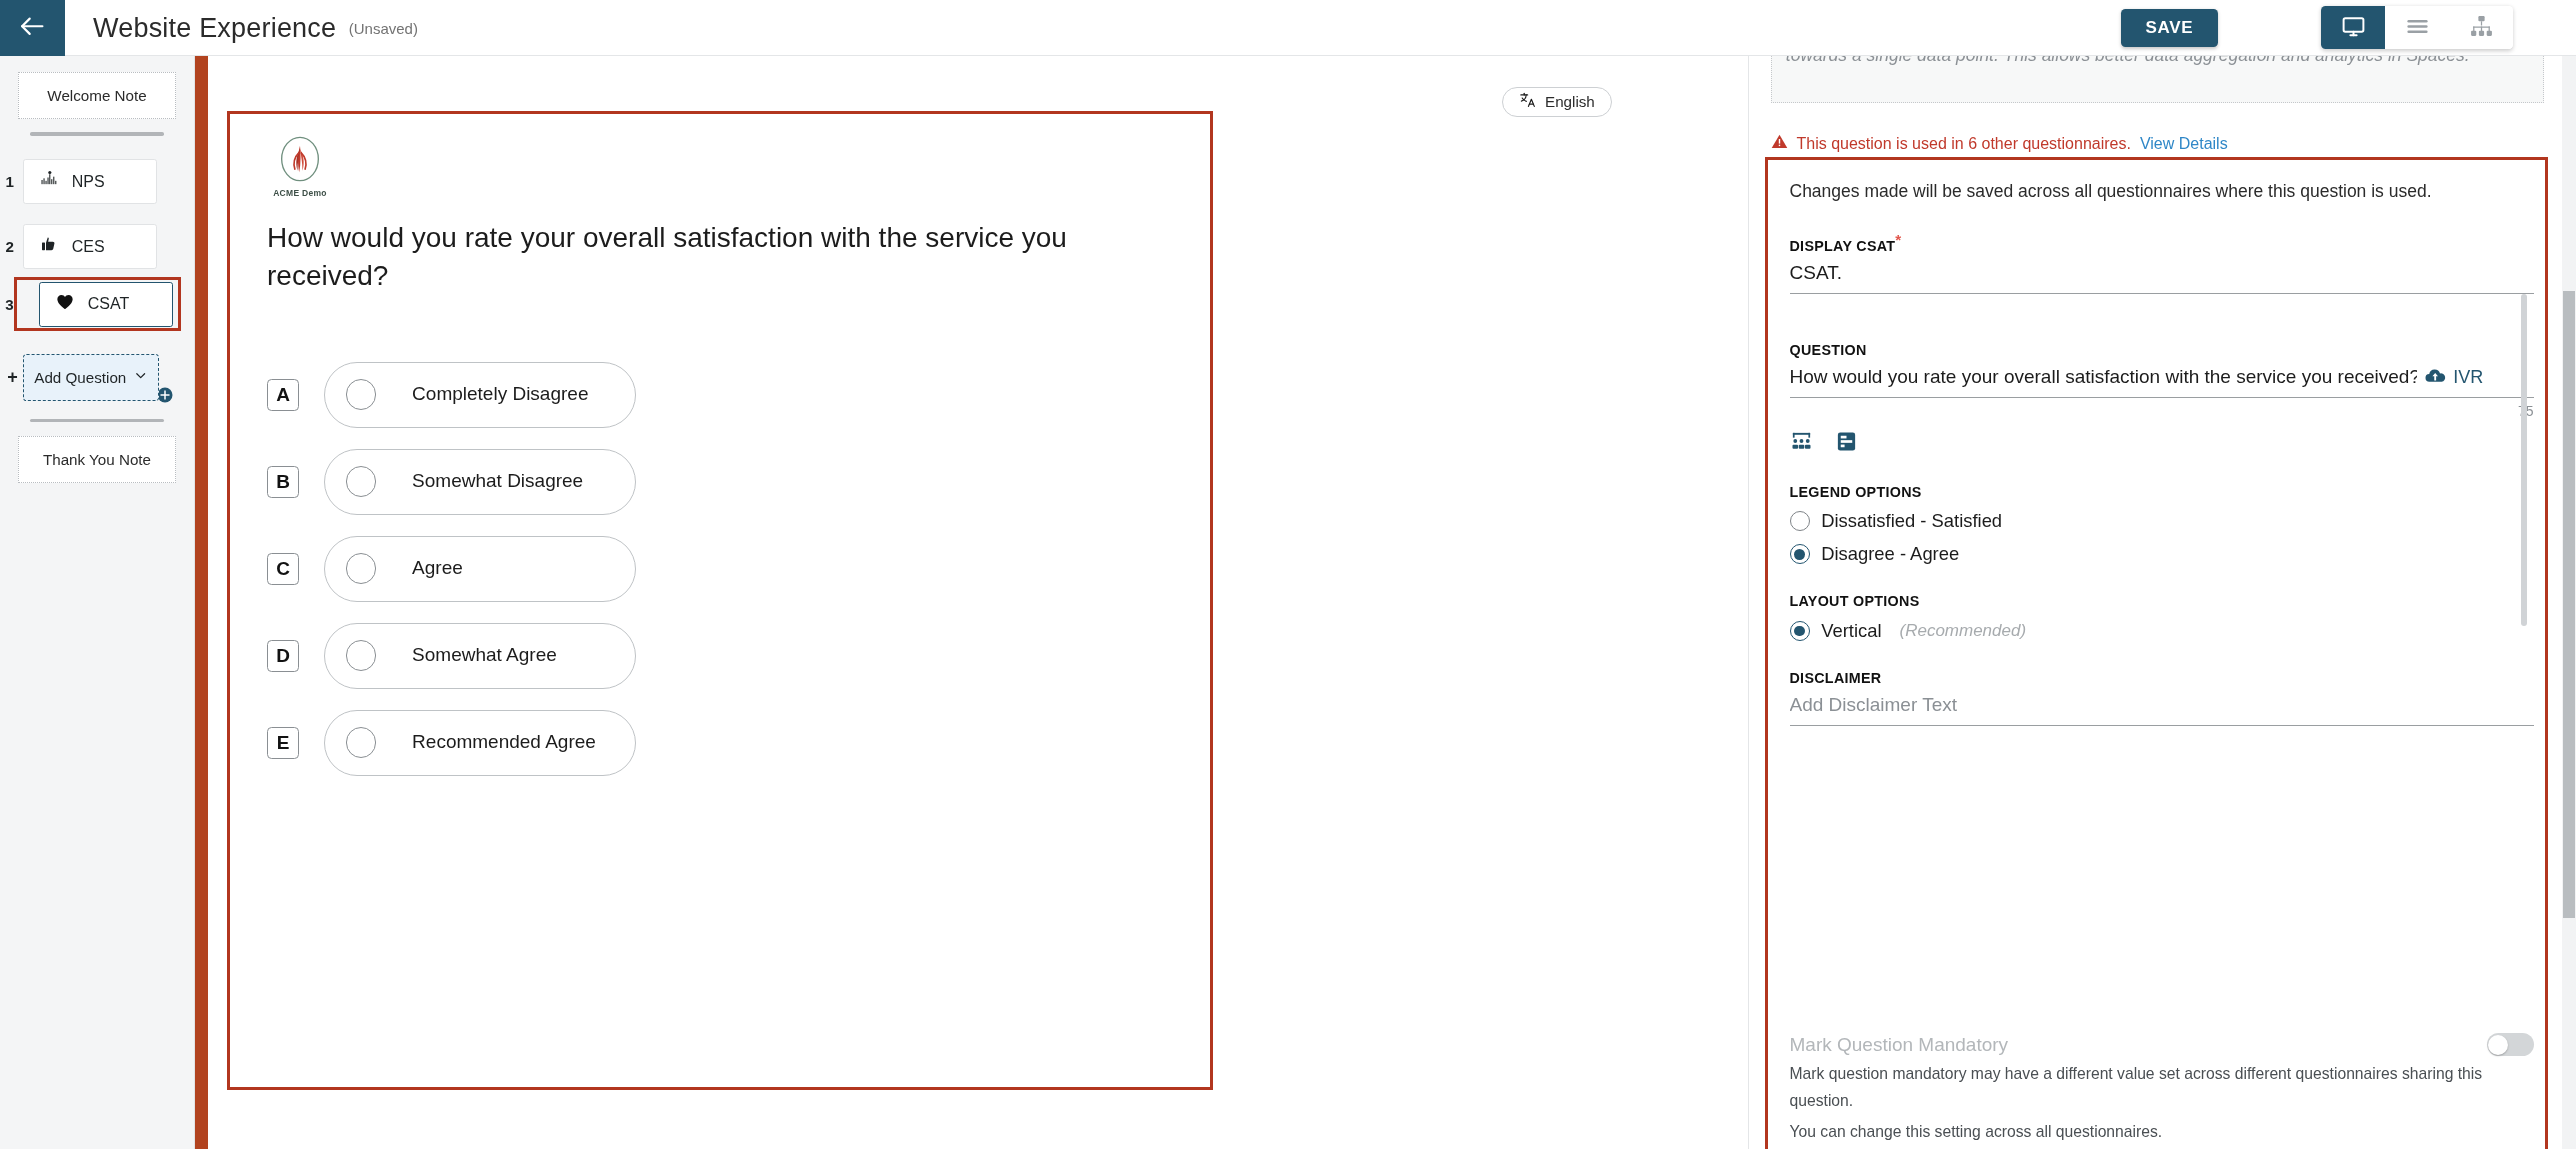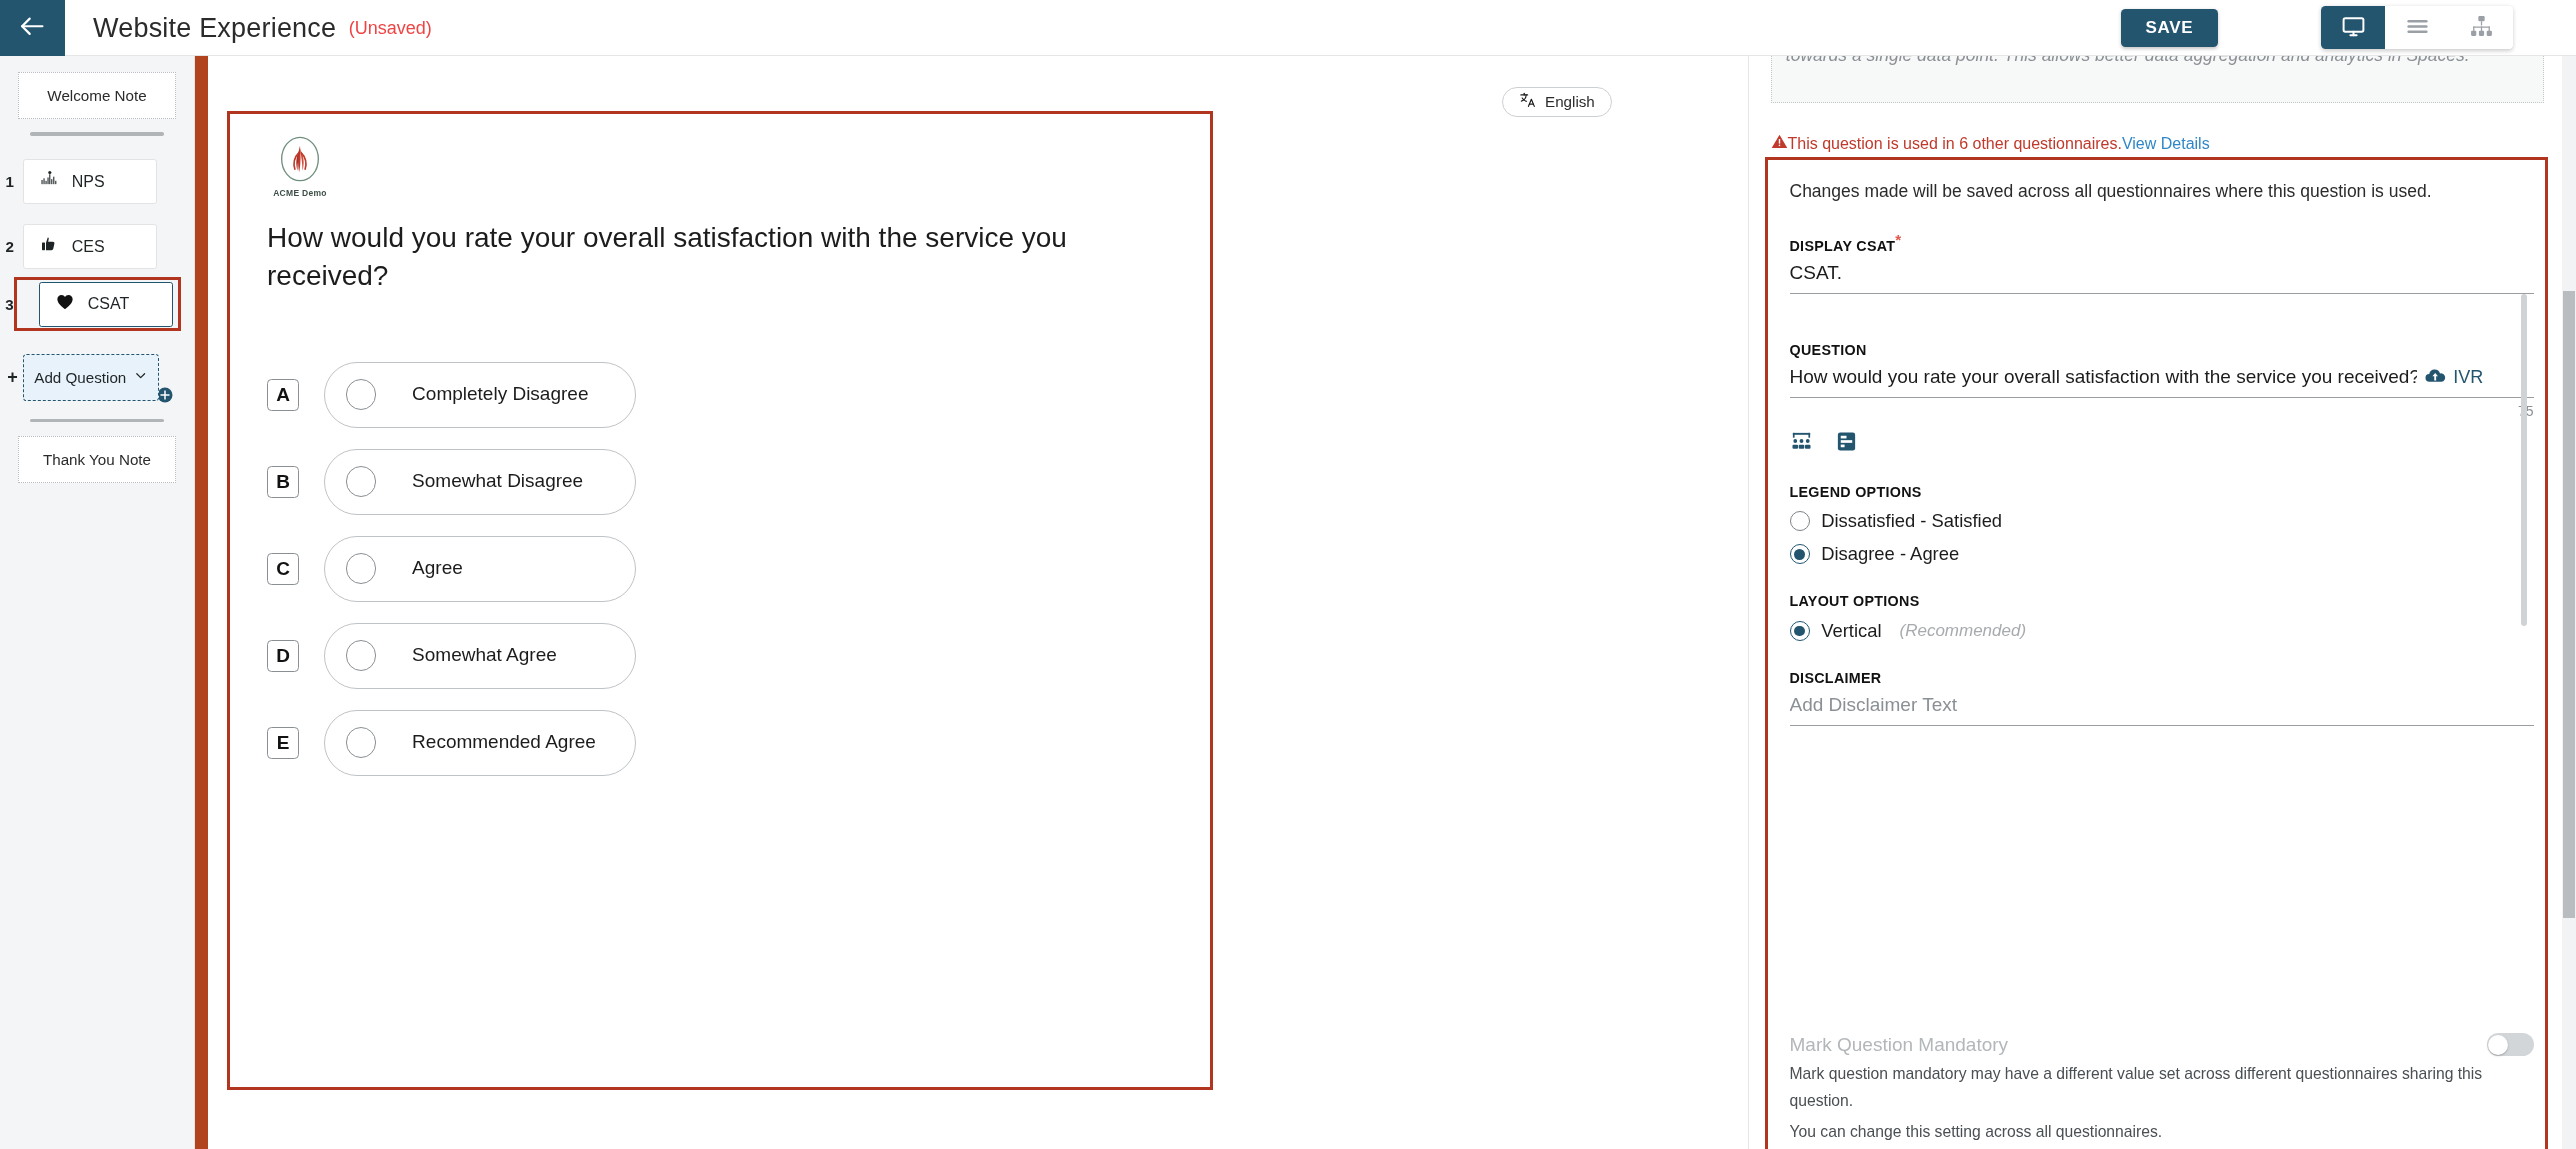--- a/index.html
+++ b/index.html
@@ -18,21 +18,21 @@
     position: absolute; left: 0; top: 0; width: 65px; height: 56px;
     background: #23556f; display: flex; align-items: center; justify-content: center;
     cursor: pointer;
   }
   #back-btn svg { width: 30.5px; height: 30.5px; }
   #title-wrap {
     position: absolute; left: 93px; top: 0; height: 56px;
     display: flex; align-items: center; gap: 12.5px;
   }
   #page-title { font-size: 27px; color: #2b2b2b; font-weight: 400; letter-spacing: 0.2px; }
-  #unsaved-tag { font-size: 18px; color: #ef4444; }
+  #unsaved-tag { font-size: 15px; color: #737373; }
 
   #save-button {
     position: absolute; right: 358px; top: 9px; width: 97px; height: 38px;
     background: #23556f; color: #fff; border: none; border-radius: 4.5px;
     font-size: 17px; font-weight: bold; font-family: "Liberation Sans", sans-serif;
     letter-spacing: 0.7px; cursor: pointer; box-shadow: 0 1.8px 3.6px rgba(0,0,0,.22);
   }
   #viewmode-group {
     position: absolute; right: 63px; top: 6.3px; height: 43px;
     display: flex; background: #fff; border-radius: 4.5px; overflow: hidden;
@@ -140,21 +140,21 @@
     position: absolute; left: 21.5px; top: 0px; width: 773px; height: 47px;
     border: 0.9px dotted #c5c8cb; border-top: none; background: #f7f8f8;
     padding: 0 14.3px; overflow: hidden;
   }
   #scroll-top-note p {
     font-size: 17.5px; font-style: italic; color: #8b9095; line-height: 1.5;
     margin-top: -14.3px;
   }
 
   #used-warning {
-    position: absolute; left: 21.5px; top: 77px; display: flex; align-items: center; 
+    position: absolute; left: 21.5px; top: 77px; display: flex; align-items: center; gap: 9px;
     font-size: 16px; color: #c0392b;
   }
   #used-warning svg { width: 17px; height: 17px; flex: none; }
   #view-details-link { color: #2f87c7; cursor: pointer; }
 
   #settings-box {
     position: absolute; left: 16px; top: 101px; width: 783px; height: 999px;
     border: 3.6px solid #b2361f; background: #fff; padding: 16px 21.5px 0 21.5px;
   }
   #changes-note { font-size: 17.5px; color: #2b2b2b; line-height: 1.4; margin-top: 2.7px; }

